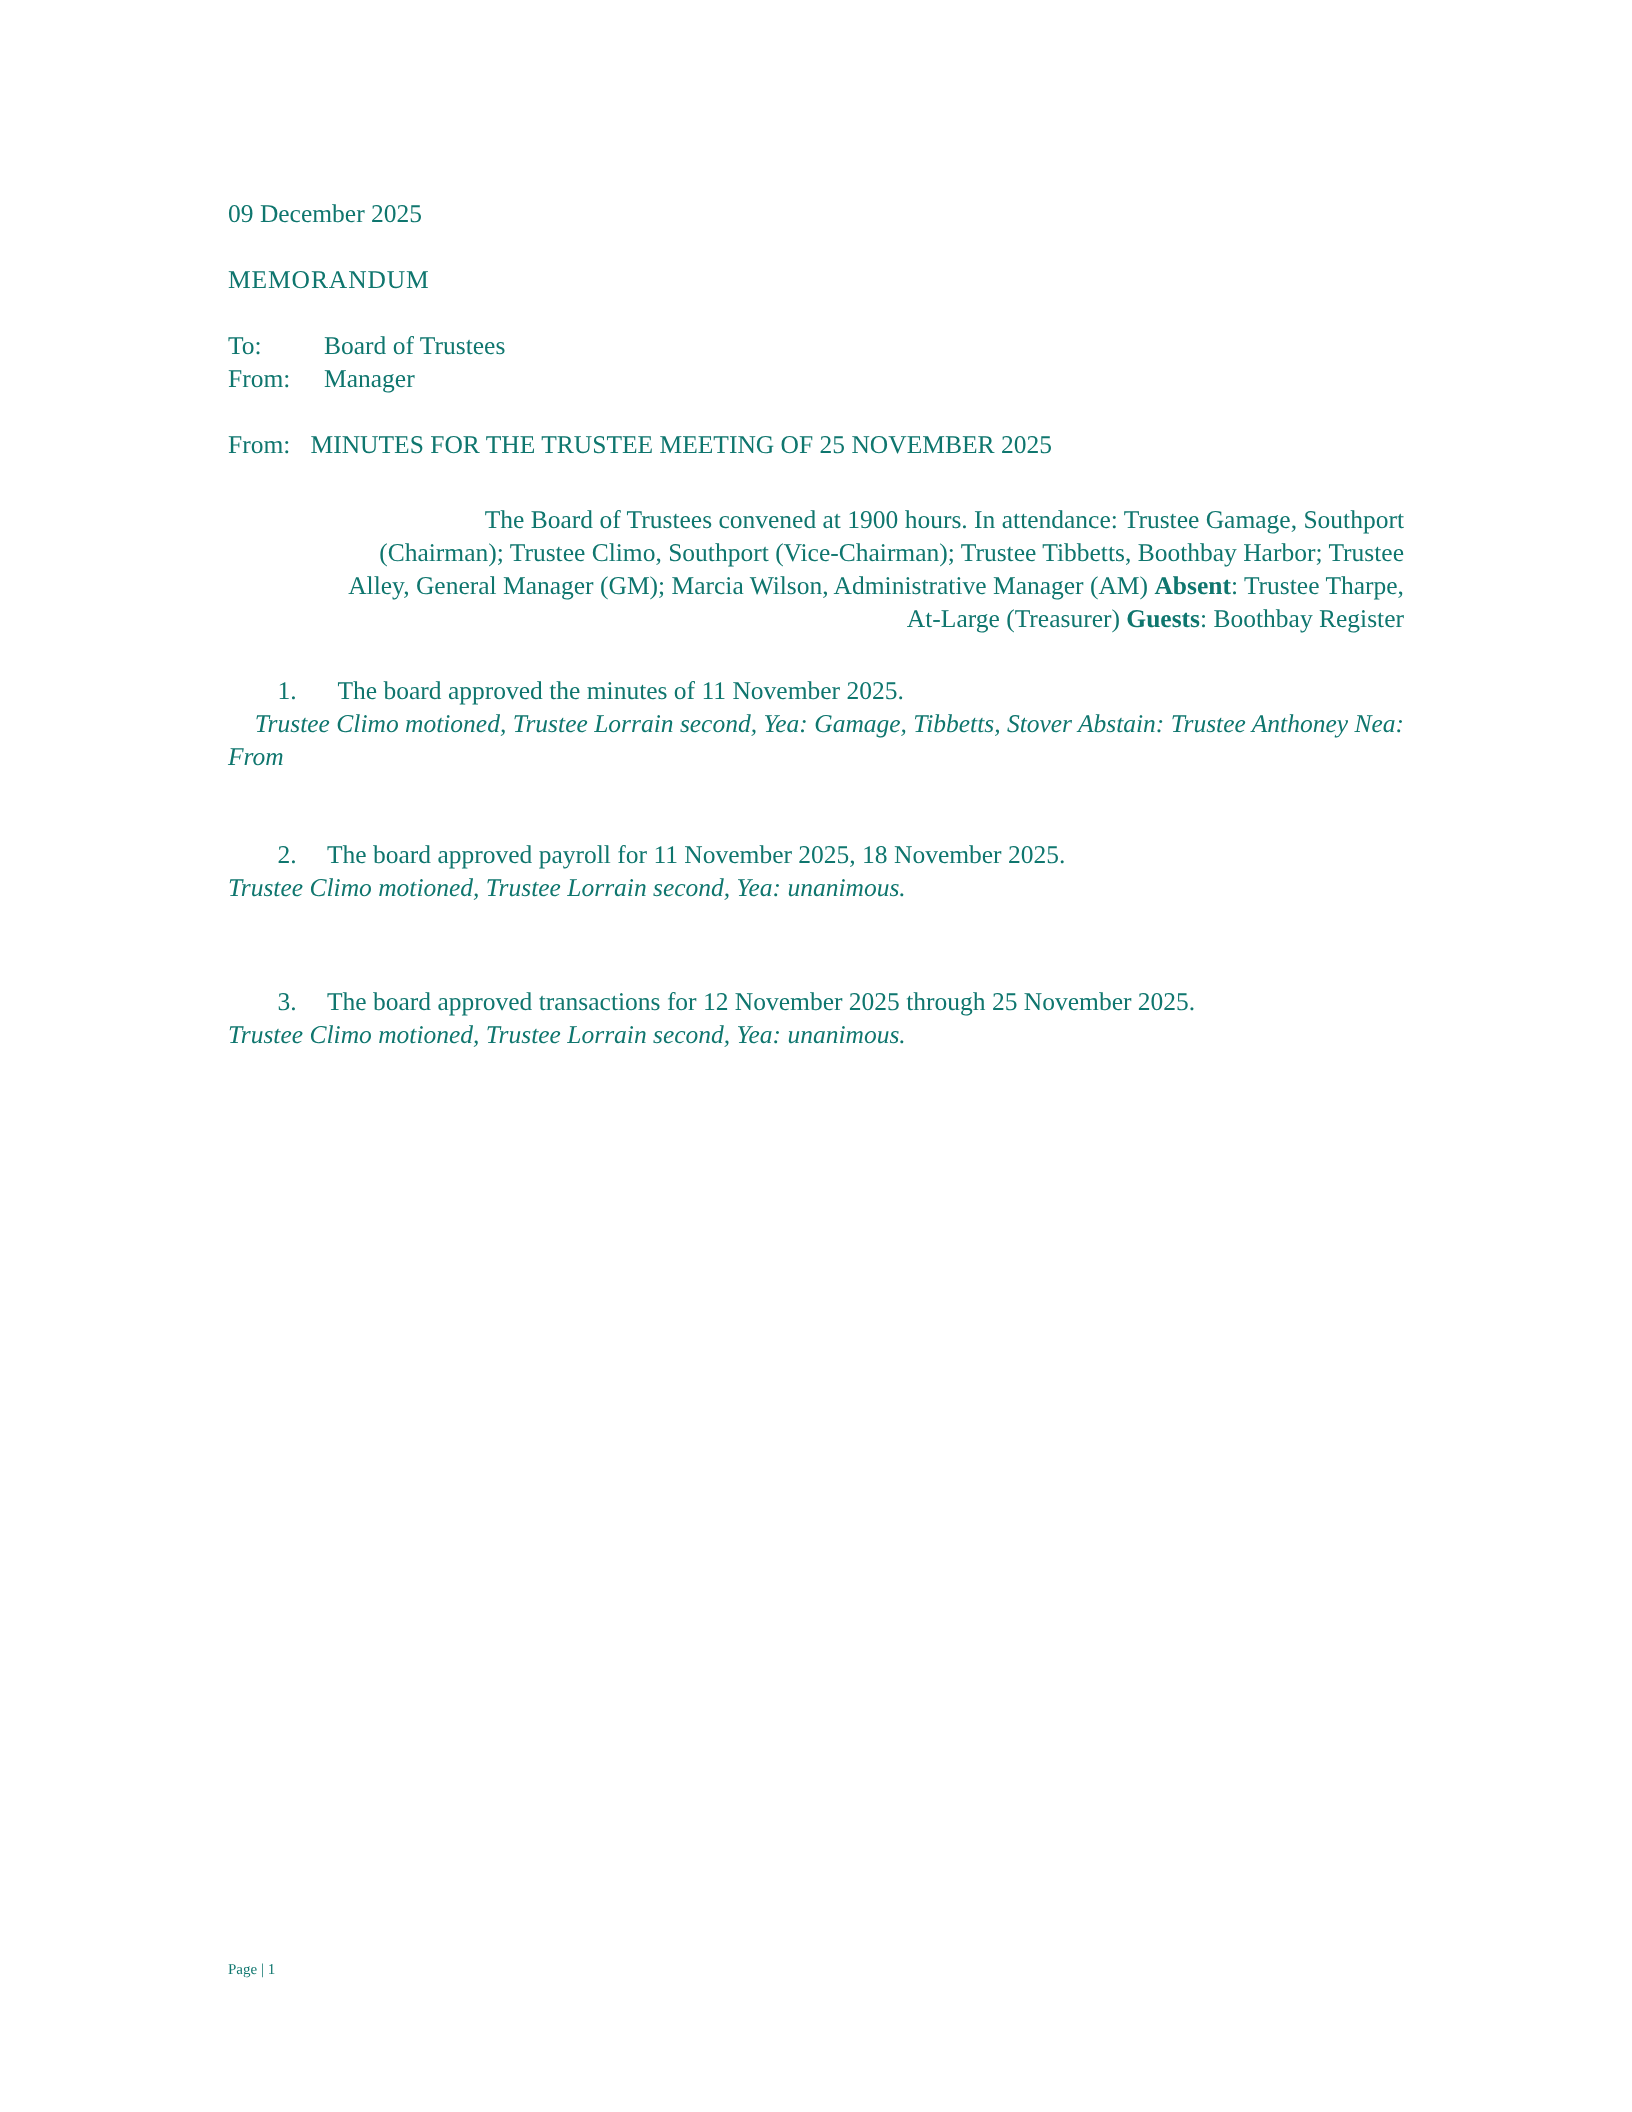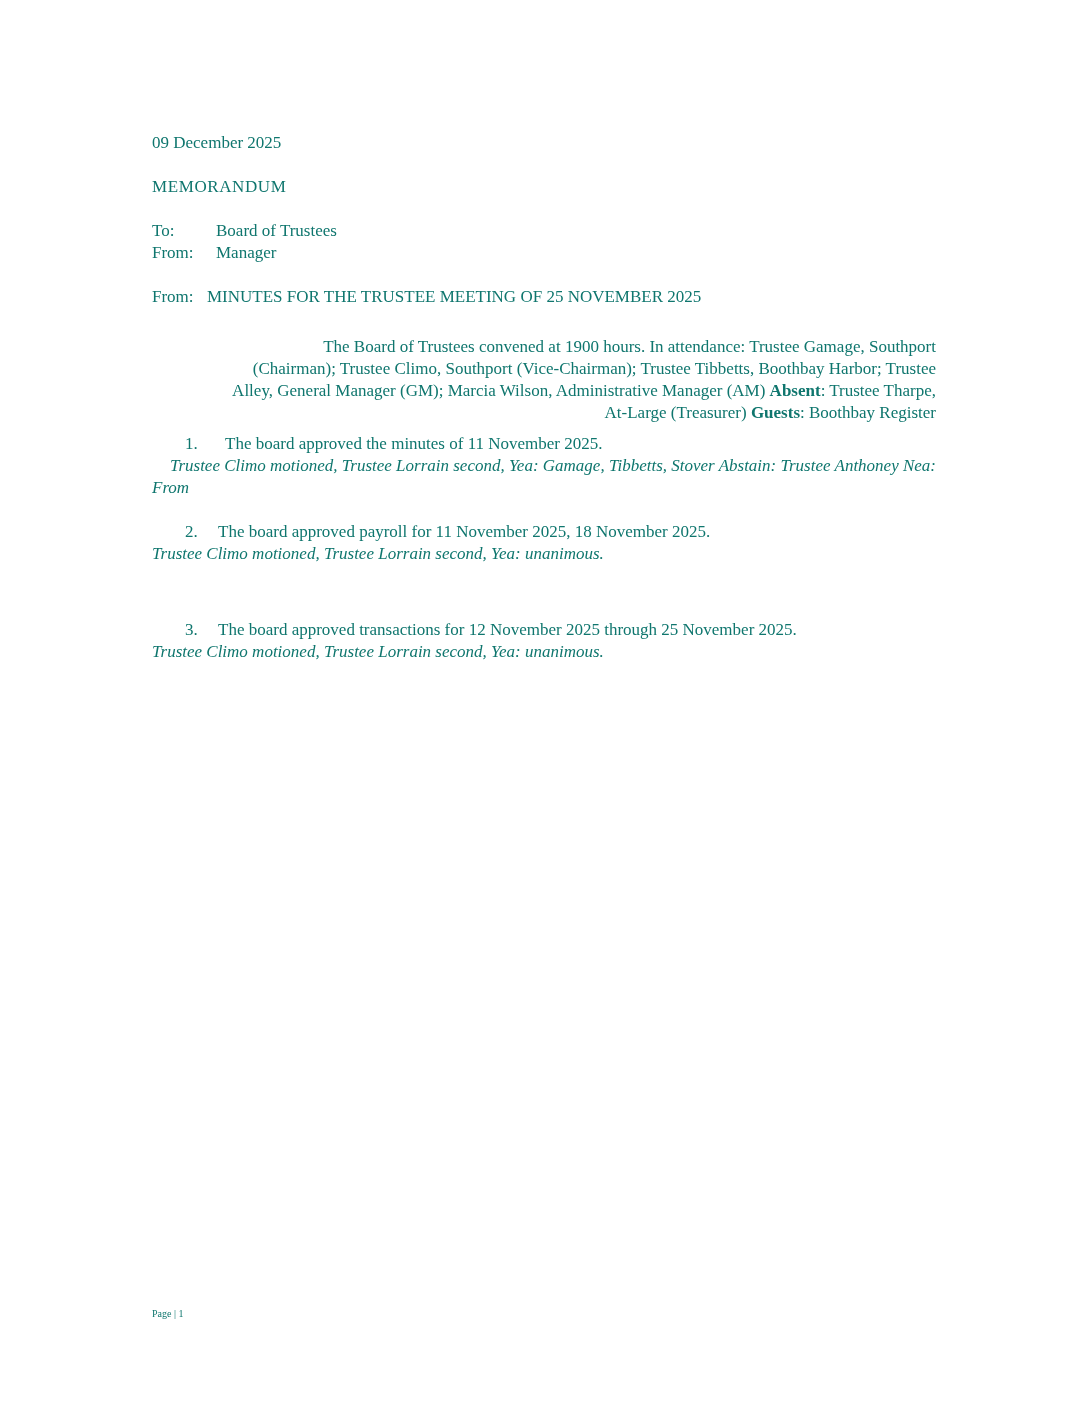--- a/index.html
+++ b/index.html
@@ -17,22 +17,22 @@
     overflow: hidden;
   }
   .line { white-space: nowrap; min-height: 22px; }
   .blank { height: 22px; }
   .b { font-weight: bold; }
   .title { letter-spacing: 0.6px; }
   .row .label { display: inline-block; width: 64px; }
   .row .label-subj { display: inline-block; width: 55px; }
   .para { margin-top: 28px; text-align: right; }
   .item-group { }
-  .g1 { margin-top: 9px; }
-  .g2 { margin-top: 22px; font-family: Liberation Serif, serif; }
+  .g1 { margin-top: 26px; }
+  .g2 { margin-top: 43px; font-family: Liberation Serif, serif; }
   .g3 { margin-top: 54px; }
   .num { display: inline-block; margin-left: 33px; width: 40px; }
   .num-sm { display: inline-block; margin-left: 33px; width: 33px; }
   .note { font-style: italic; }
   .note-indent { padding-left: 4px; text-align: right; }
   .footer {
     position: absolute;
     left: 152px;
     top: 1303px;
     font-size: 10px;

